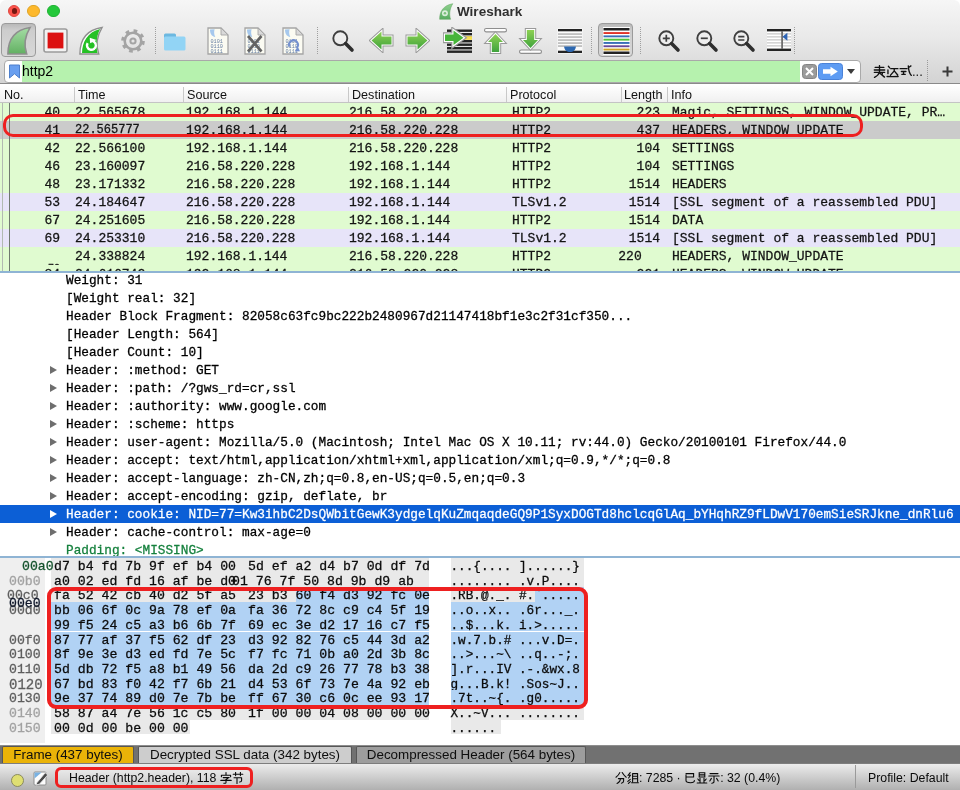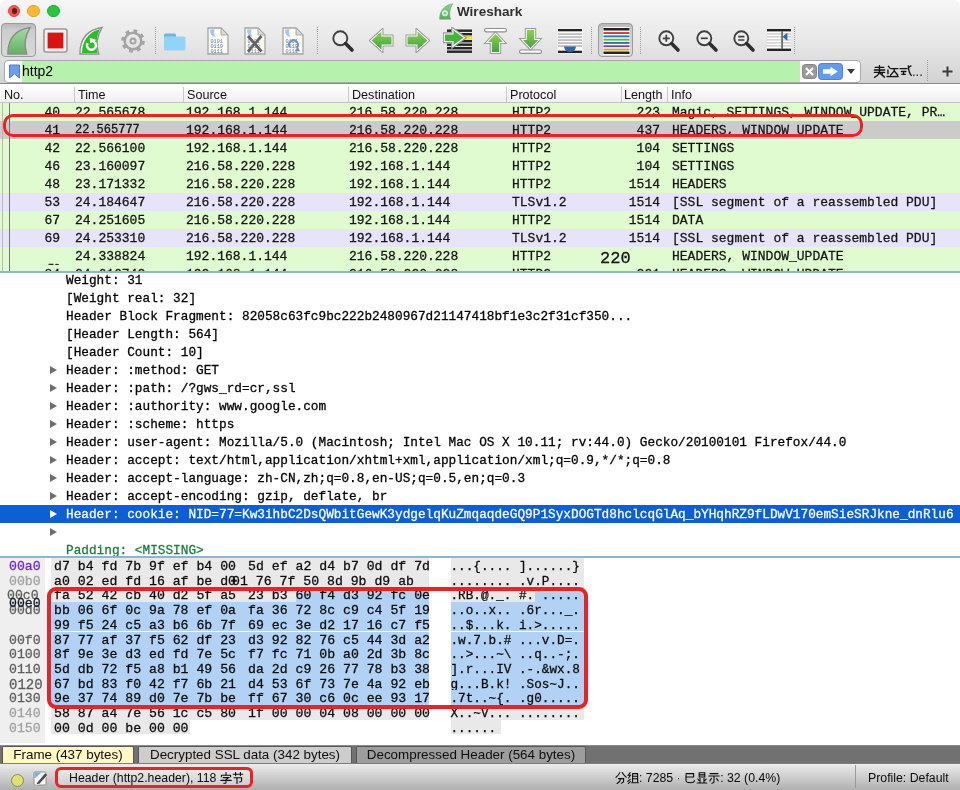--- a/index.html
+++ b/index.html
@@ -310,21 +310,21 @@
       <span class="mono abs" style="top:2px;font-size:13px;color:#141414;left:512px">TLSv1.2</span>
       <span class="mono abs" style="top:2px;font-size:13px;color:#141414;left:600px;width:60px;text-align:right">1514</span>
       <span class="mono abs" style="top:2px;font-size:13px;color:#141414;left:672px">[SSL segment of a reassembled PDU]</span>
     </div>
 <div class="abs" style="left:0;top:247px;width:960px;height:18px;background:#e0fbd0;overflow:hidden">
       <span class="mono abs" style="top:16px;font-size:10px;color:#141414;left:14px;width:46px;text-align:right">79</span>
       <span class="mono abs" style="top:2px;font-size:13px;color:#141414;left:75px">24.338824</span>
       <span class="mono abs" style="top:2px;font-size:13px;color:#141414;left:186px">192.168.1.144</span>
       <span class="mono abs" style="top:2px;font-size:13px;color:#141414;left:349px">216.58.220.228</span>
       <span class="mono abs" style="top:2px;font-size:13px;color:#141414;left:512px">HTTP2</span>
-      <span class="mono abs" style="top:2px;font-size:17px;color:#141414;left:600px;width:60px;text-align:left">220</span>
+      <span class="mono abs" style="top:2px;font-size:13px;color:#141414;left:600px;width:60px;text-align:center">220</span>
       <span class="mono abs" style="top:2px;font-size:13px;color:#141414;left:672px">HEADERS, WINDOW_UPDATE</span>
     </div>
 <div class="abs" style="left:0;top:265px;width:960px;height:6px;background:#e0fbd0;overflow:hidden">
       <span class="mono abs" style="top:2px;font-size:13px;color:#141414;left:14px;width:46px;text-align:right">84</span>
       <span class="mono abs" style="top:2px;font-size:13px;color:#141414;left:75px">24.616742</span>
       <span class="mono abs" style="top:2px;font-size:13px;color:#141414;left:186px">192.168.1.144</span>
       <span class="mono abs" style="top:2px;font-size:13px;color:#141414;left:349px">216.58.220.228</span>
       <span class="mono abs" style="top:2px;font-size:13px;color:#141414;left:512px">HTTP2</span>
       <span class="mono abs" style="top:2px;font-size:13px;color:#141414;left:600px;width:60px;text-align:right">221</span>
       <span class="mono abs" style="top:2px;font-size:13px;color:#141414;left:672px">HEADERS, WINDOW_UPDATE</span>
@@ -379,30 +379,31 @@
 <div class="abs" style="left:0;top:487px;width:960px;height:18px;overflow:hidden">
       <span class="abs" style="left:50px;top:5px;width:0;height:0;border-top:4.5px solid transparent;border-bottom:4.5px solid transparent;border-left:7px solid #6e6e6e"></span>
       <span class="mono abs" style="left:66px;top:2px;font-size:12.75px;color:#000">Header: accept-encoding: gzip, deflate, br</span>
     </div>
 <div class="abs" style="left:0;top:505px;width:960px;height:18px;background:#0c5fd6;overflow:hidden">
       <span class="abs" style="left:50px;top:5px;width:0;height:0;border-top:4.5px solid transparent;border-bottom:4.5px solid transparent;border-left:7px solid #ffffff"></span>
       <span class="mono abs" style="left:66px;top:2px;font-size:12.75px;color:#ffffff">Header: cookie: NID=77=Kw3ihbC2DsQWbitGewK3ydgelqKuZmqaqdeGQ9P1SyxDOGTd8hclcqGlAq_bYHqhRZ9fLDwV170emSieSRJkne_dnRlu6</span>
     </div>
 <div class="abs" style="left:0;top:523px;width:960px;height:18px;overflow:hidden">
       <span class="abs" style="left:50px;top:5px;width:0;height:0;border-top:4.5px solid transparent;border-bottom:4.5px solid transparent;border-left:7px solid #6e6e6e"></span>
+      <span class="mono abs" style="left:66px;top:2px;font-size:12.75px;color:#000">Header: cache-control: max-age=0</span>
     </div>
 <div class="abs" style="left:0;top:541px;width:960px;height:18px;overflow:hidden">
       <span class="mono abs" style="left:66px;top:2px;font-size:12.75px;color:#15803d">Padding: &lt;MISSING&gt;</span>
     </div>
 <div class="abs" style="left:0;top:556px;width:960px;height:2px;background:#8fb4d4"></div>
 <div class="abs" style="left:0;top:558px;width:960px;height:187px;background:#ffffff"></div>
 <div class="abs" style="left:0;top:558px;width:45px;height:185px;background:#efefef"></div>
 <div class="abs" style="left:51px;top:558.0px;width:378px;height:14.7px;background:#e9e9e9"></div>
 <div class="abs" style="left:451px;top:558.0px;width:133px;height:14.7px;background:#e9e9e9"></div>
-<span class="mono abs" style="left:9px;top:559.0px;font-size:13.2px;color:#6d28d9">00a0</span>
+<span class="mono abs" style="left:22px;top:559.0px;font-size:13.2px;color:#14532d">00a0</span>
 <span class="mono abs" style="left:54px;top:559.0px;font-size:13.2px;color:#0c0c0c">d7 b4 fd 7b 9f ef b4 00</span>
 <span class="mono abs" style="left:248px;top:559.0px;font-size:13.2px;color:#0c0c0c">5d ef a2 d4 b7 0d df 7d</span>
 <span class="mono abs" style="left:450.5px;top:559.0px;font-size:12.7px;color:#0c0c0c">...{....</span>
 <span class="mono abs" style="left:519px;top:559.0px;font-size:12.7px;color:#0c0c0c">]......}</span>
 <div class="abs" style="left:51px;top:572.7px;width:378px;height:14.7px;background:#e9e9e9"></div>
 <div class="abs" style="left:451px;top:572.7px;width:133px;height:14.7px;background:#e9e9e9"></div>
 <span class="mono abs" style="left:9px;top:573.7px;font-size:13.2px;color:#a2a2a2">00b0</span>
 <span class="mono abs" style="left:54px;top:573.7px;font-size:13.2px;color:#0c0c0c">a0 02 ed fd 16 af be d0</span>
 <span class="mono abs" style="left:232px;top:573.7px;font-size:13.2px;color:#0c0c0c">01 76 7f 50 8d 9b d9 ab</span>
 <span class="mono abs" style="left:450.5px;top:573.7px;font-size:12.7px;color:#0c0c0c">........</span>
@@ -471,21 +472,21 @@
 <span class="mono abs" style="left:54px;top:706.0px;font-size:13.2px;color:#0c0c0c">58 87 a4 7e 56 1c c5 80</span>
 <span class="mono abs" style="left:248px;top:706.0px;font-size:13.2px;color:#0c0c0c">1f 00 00 04 08 00 00 00</span>
 <span class="mono abs" style="left:450.5px;top:706.0px;font-size:12.7px;color:#0c0c0c">X..~V...</span>
 <span class="mono abs" style="left:519px;top:706.0px;font-size:12.7px;color:#0c0c0c">........</span>
 <div class="abs" style="left:51px;top:719.7px;width:139px;height:14.7px;background:#e9e9e9"></div>
 <div class="abs" style="left:451px;top:719.7px;width:50px;height:14.7px;background:#e9e9e9"></div>
 <span class="mono abs" style="left:9px;top:720.7px;font-size:13.2px;color:#a2a2a2">0150</span>
 <span class="mono abs" style="left:54px;top:720.7px;font-size:13.2px;color:#0c0c0c">00 0d 00 be 00 00</span>
 <span class="mono abs" style="left:450.5px;top:720.7px;font-size:12.7px;color:#0c0c0c">......</span>
 <div class="abs" style="left:0;top:745px;width:960px;height:18px;background:#717171;border-top:1px solid #8e8e8e"></div>
-<div class="abs" style="left:2px;top:746px;width:132px;height:17px;background:#fef9c3;border:1px solid #565656;border-bottom:none;border-radius:2px 2px 0 0;font-size:13.4px;color:#0e0e0e;text-align:center;line-height:15px">Frame (437 bytes)</div>
+<div class="abs" style="left:2px;top:746px;width:132px;height:17px;background:#eab308;border:1px solid #565656;border-bottom:none;border-radius:2px 2px 0 0;font-size:13.4px;color:#0e0e0e;text-align:center;line-height:15px">Frame (437 bytes)</div>
 <div class="abs" style="left:138px;top:746px;width:214px;height:17px;background:#cdcdcd;border:1px solid #565656;border-bottom:none;border-radius:2px 2px 0 0;font-size:13.4px;color:#0e0e0e;text-align:center;line-height:15px">Decrypted SSL data (342 bytes)</div>
 <div class="abs" style="left:356px;top:746px;width:230px;height:17px;background:#9d9d9d;border:1px solid #565656;border-bottom:none;border-radius:2px 2px 0 0;font-size:13.4px;color:#0e0e0e;text-align:center;line-height:15px">Decompressed Header (564 bytes)</div>
 <div class="abs" style="left:0;top:763px;width:960px;height:27px;background:linear-gradient(180deg,#ececec,#b0b0b0);border-top:1px solid #7d7d7d"></div>
 <div class="abs" style="left:10.5px;top:773.5px;width:13px;height:13px;border-radius:50%;background:#dfdf72;border:1px solid #8a8a5e"></div>
 <svg class="abs" style="left:33px;top:770px" width="16" height="16" viewBox="0 0 16 16">
       <rect x="1" y="2" width="12" height="13" rx="1" fill="#fdfdfd" stroke="#8e8e8e"></rect>
       <path d="M1.5,2.5 h7 l-7,6 z" fill="#7ab2e2"></path>
       <path d="M3.8,12.8 L12.2,2.8 L14.8,4.9 L6.4,14.2 L3,14.9 Z" fill="#4a4a4a" stroke="#f2f2f2" stroke-width="0.8"></path>
     </svg>
 <div class="abs" style="left:58px;top:768.5px;width:192px;height:18px;border-radius:4px;background:rgba(255,255,255,0.3)"></div>

